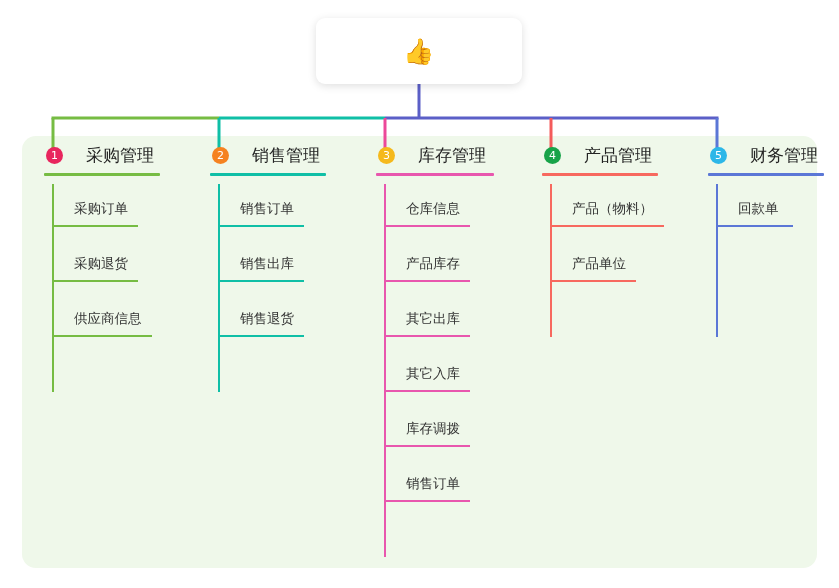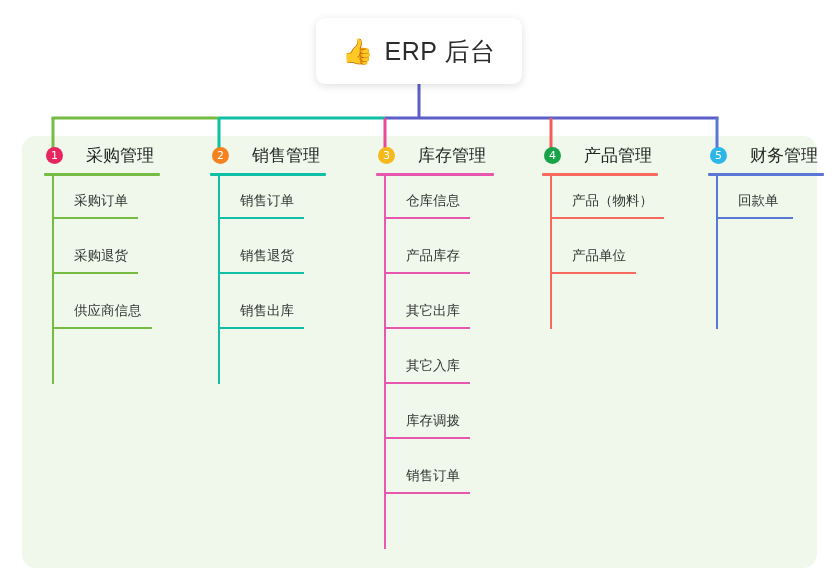--- a/index.html
+++ b/index.html
@@ -98,21 +98,21 @@
     color: #232323;
     margin-left: 16px;
   }
   .head-rule {
     height: 3px;
     margin-top: 6px;
     border-radius: 1px;
   }
 
   
-  .leaves { position: relative; margin-top: 0; }
+  .leaves { position: relative; margin-top: 8px; }
   .spine {
     position: absolute;
     left: 8px;
     top: 0;
     width: 2px;
   }
   .leaf {
     position: relative;
     height: 55px;
   }
@@ -145,21 +145,20 @@
       <line x1="385" y1="118" x2="718.5" y2="118" stroke="#5b5fc7" stroke-width="3" stroke-linecap="butt"></line>
       <line x1="53" y1="118" x2="53" y2="160" stroke="#76bc43" stroke-width="3" stroke-linecap="butt"></line>
       <line x1="219" y1="118" x2="219" y2="160" stroke="#0fbfa6" stroke-width="3" stroke-linecap="butt"></line>
       <line x1="385" y1="118" x2="385" y2="160" stroke="#ec4899" stroke-width="3" stroke-linecap="butt"></line>
       <line x1="551" y1="118" x2="551" y2="160" stroke="#f45b5b" stroke-width="3" stroke-linecap="butt"></line>
       <line x1="717" y1="118" x2="717" y2="160" stroke="#5b77d6" stroke-width="3" stroke-linecap="butt"></line>
     </svg>
 
   <div id="root-card">
     <span id="root-icon">👍</span>
-    <span id="root-title">ERP 后台</span>
   </div>
 
   <div id="columns-host">
       <div class="column" style="left: 44px;">
         <div class="col-head">
           <span class="badge" style="background: rgb(232, 38, 94);">1</span>
           <span class="head-label">采购管理</span>
         </div>
         <div class="head-rule" style="background: rgb(118, 188, 67); width: 116px;"></div>
         <div class="leaves" style="height: 220px;">
@@ -184,25 +183,25 @@
           <span class="head-label">销售管理</span>
         </div>
         <div class="head-rule" style="background: rgb(15, 191, 166); width: 116px;"></div>
         <div class="leaves" style="height: 220px;">
           <div class="spine" style="background: rgb(15, 191, 166); height: 208px;"></div>
           <div class="leaf">
             <span class="leaf-text">销售订单</span>
             <div class="leaf-rule" style="background: rgb(15, 191, 166); width: 86px;"></div>
           </div>
           <div class="leaf">
+            <span class="leaf-text">销售出库</span>
+            <div class="leaf-rule" style="background: rgb(15, 191, 166); width: 86px;"></div>
+          </div>
+          <div class="leaf">
             <span class="leaf-text">销售退货</span>
-            <div class="leaf-rule" style="background: rgb(15, 191, 166); width: 86px;"></div>
-          </div>
-          <div class="leaf">
-            <span class="leaf-text">销售出库</span>
             <div class="leaf-rule" style="background: rgb(15, 191, 166); width: 86px;"></div>
           </div>
         </div>
       </div>
       <div class="column" style="left: 376px;">
         <div class="col-head">
           <span class="badge" style="background: rgb(245, 185, 28);">3</span>
           <span class="head-label">库存管理</span>
         </div>
         <div class="head-rule" style="background: rgb(232, 87, 174); width: 118px;"></div>

